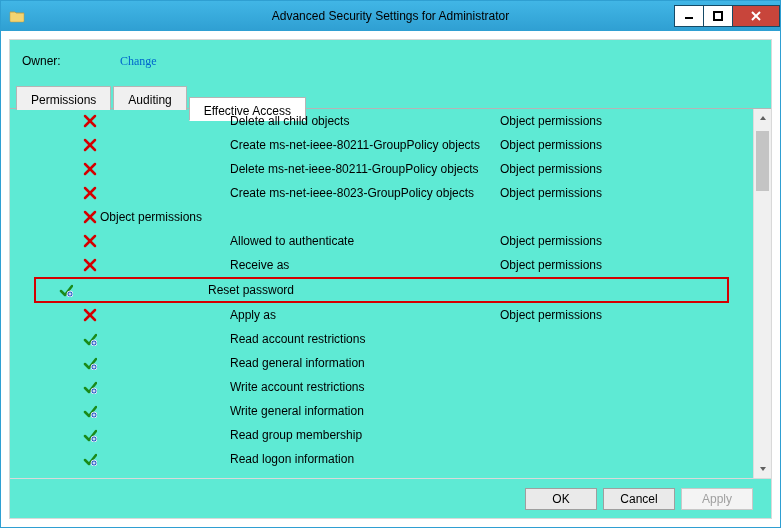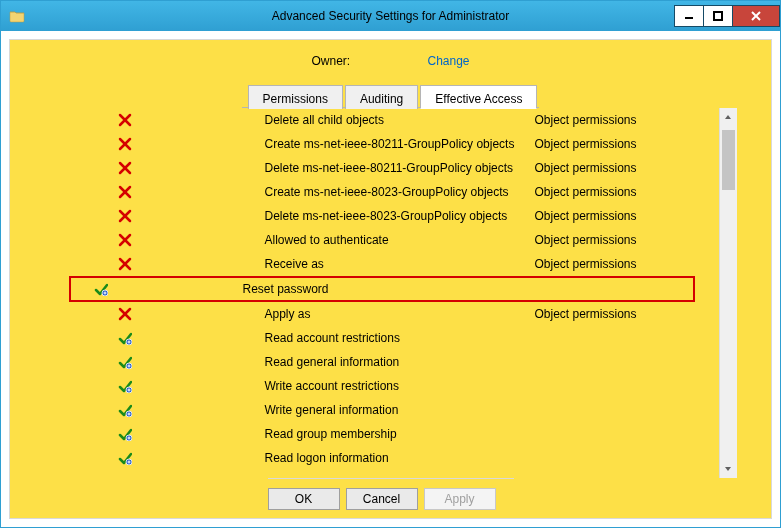--- a/index.html
+++ b/index.html
@@ -52,32 +52,31 @@
     margin-left: -1px;
     position: relative;
   }
   .winbtn.close { background: #c8453b; color: #fff; width: 48px; }
   .winbtn svg { display:block; }
   
   .content {
     flex: 1;
     margin: 8px;
     border: 1px solid #d9d9d9;
-    background: #fde047;
+    background: #5eead4;
     display: flex; flex-direction: column;
     overflow: hidden;
-    align-items: center;
   }
   .owner-row {
     padding: 14px 12px 16px 12px;
     font-size: 12px;
     display: flex;
   }
   .owner-row .owner-label { width: 90px; }
-  .owner-row a { color: #0066cc; text-decoration: none; margin-left: 26px; }
+  .owner-row a { color: #0066cc; text-decoration: none; margin-left: 8px; font-family: Liberation Serif, serif; }
   
   .tabs {
     display: flex;
     padding-left: 6px;
     border-bottom: 1px solid #b5b5b5;
     height: 24px;
   }
   .tab {
     padding: 3px 14px 0 14px;
     height: 24px;
@@ -85,21 +84,21 @@
     border: 1px solid #b5b5b5;
     border-bottom: none;
     margin-right: 2px;
     font-size: 12px;
     display: flex; align-items: center;
     position: relative;
     top: 1px;
   }
   .tab.active {
     background: #fff;
-    top: 1px;
+    top: 12px;
     border-bottom: 1px solid #fff;
   }
   
   .listwrap {
     flex: 1;
     display: flex;
     overflow: hidden;
     position: relative;
   }
   .list {
@@ -243,21 +242,20 @@
             </span>
             <span class="perm">Create ms-net-ieee-8023-GroupPolicy objects</span>
             <span class="limit">Object permissions</span>
           </div>
           <div class="row">
             <span class="icon">
               <svg width="14" height="14" viewBox="0 0 14 14">
                 <use href="#deny-icon"></use>
               </svg>
             </span>
-            <span class="perm">Delete ms-net-ieee-8023-GroupPolicy objects</span>
             <span class="limit">Object permissions</span>
           </div>
           <div class="row">
             <span class="icon">
               <svg width="14" height="14" viewBox="0 0 14 14">
                 <use href="#deny-icon"></use>
               </svg>
             </span>
             <span class="perm">Allowed to authenticate</span>
             <span class="limit">Object permissions</span>

